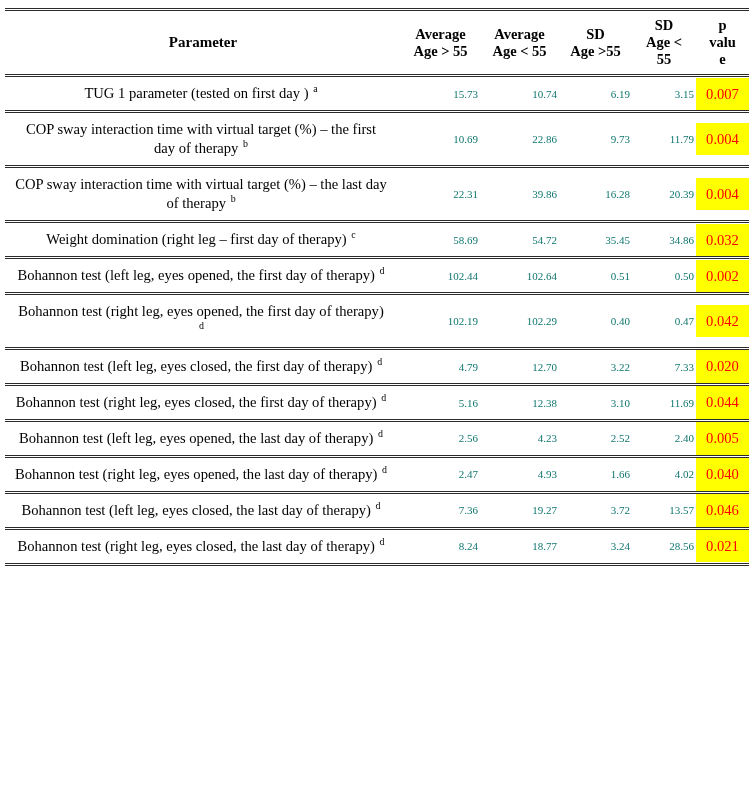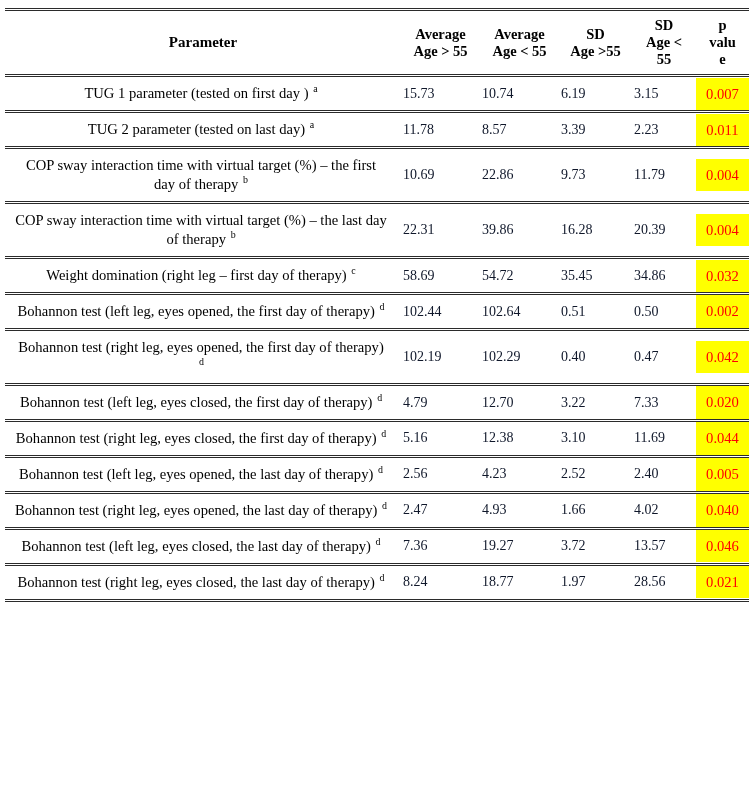--- a/index.html
+++ b/index.html
@@ -75,23 +75,23 @@
 
   
   td.param {
     font-size: 14.6px;
     line-height: 1.3;
     text-align: center;
     color: #000000;
     padding: 7px 14px 7px 10px;
   }
   td.num {
-    font-size: 14px;
-    text-align: left;
-    color: #0f172a;
+    font-size: 11px;
+    text-align: right;
+    color: #0f766e;
     padding: 7px 2px;
     white-space: nowrap;
   }
   td.pval {
     font-size: 14.6px;
     line-height: 1.25;
     text-align: center;
     color: #ff0000;
     padding: 7px 6px;
     word-break: break-all;
@@ -166,30 +166,20 @@
           <td class="param"><span>TUG 1 parameter (tested on first day )</span> <sup>a</sup></td>
           <td class="num">15.73</td>
           <td class="num">10.74</td>
           <td class="num">6.19</td>
           <td class="num">3.15</td>
           <td class="pval">
             <span class="hl">0.007</span>
           </td>
         </tr>
         <tr>
-          <td class="param"><span>TUG 2 parameter (tested on last day)</span> <sup>a</sup></td>
-          <td class="num">11.78</td>
-          <td class="num">8.57</td>
-          <td class="num">3.39</td>
-          <td class="num">2.23</td>
-          <td class="pval">
-            <span class="hl">0.011</span>
-          </td>
-        </tr>
-        <tr>
           <td class="param"><span>COP sway interaction time with virtual target (%) – the first day of therapy</span> <sup>b</sup></td>
           <td class="num">10.69</td>
           <td class="num">22.86</td>
           <td class="num">9.73</td>
           <td class="num">11.79</td>
           <td class="pval">
             <span class="hl">0.004</span>
           </td>
         </tr>
         <tr>
@@ -279,21 +269,21 @@
           <td class="num">3.72</td>
           <td class="num">13.57</td>
           <td class="pval">
             <span class="hl">0.046</span>
           </td>
         </tr>
         <tr>
           <td class="param"><span>Bohannon test (right leg, eyes closed, the last day of therapy)</span> <sup>d</sup></td>
           <td class="num">8.24</td>
           <td class="num">18.77</td>
-          <td class="num">1.97</td>
+          <td class="num">3.24</td>
           <td class="num">28.56</td>
           <td class="pval">
             <span class="hl">0.021</span>
           </td>
         </tr>
       </tbody>
   </table>
 
 </div>
 

